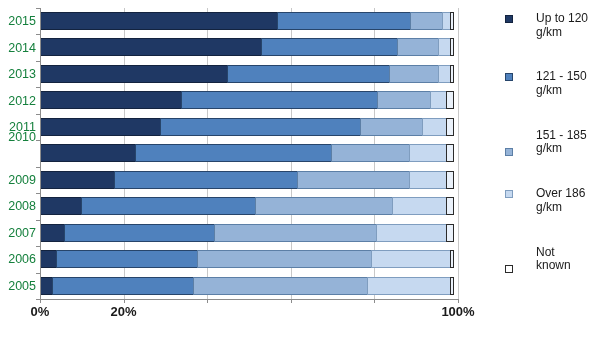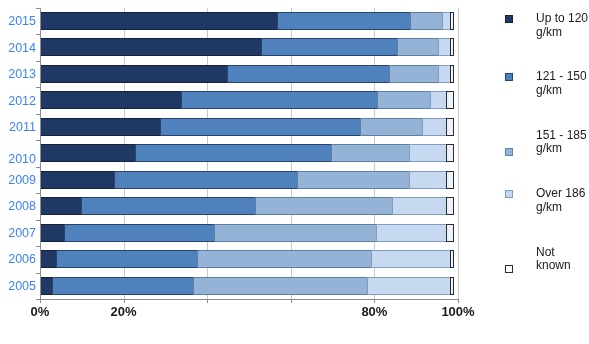--- a/index.html
+++ b/index.html
@@ -117,21 +117,21 @@
     background: #8c8c8c;
   }
 
   
   .year-label {
     position: absolute;
     right: 0;
     width: 36px;
     text-align: right;
     font-size: 12.5px;
-    color: #3b82f6;
+    color: #15803d;
     line-height: 14px;
   }
   .year-labels {
     position: absolute;
     left: 0;
     top: 8px;
     width: 36px;
     height: 291px;
   }
 
@@ -309,21 +309,21 @@
 
   <div class="y-axis"></div>
   <div class="x-axis"></div>
 
   <div class="year-labels" id="year-labels">
       <div class="year-label" style="top: 6.22727px;">2015</div>
       <div class="year-label" style="top: 32.6818px;">2014</div>
       <div class="year-label" style="top: 59.1364px;">2013</div>
       <div class="year-label" style="top: 85.5909px;">2012</div>
       <div class="year-label" style="top: 112.045px;">2011</div>
-      <div class="year-label" style="top: 144px;">2010</div>
+      <div class="year-label" style="top: 122px;">2010</div>
       <div class="year-label" style="top: 164.955px;">2009</div>
       <div class="year-label" style="top: 191.409px;">2008</div>
       <div class="year-label" style="top: 217.864px;">2007</div>
       <div class="year-label" style="top: 244.318px;">2006</div>
       <div class="year-label" style="top: 270.773px;">2005</div>
     </div>
   <div id="y-ticks">
       <div class="y-tick" style="top: 8px;"></div>
       <div class="y-tick" style="top: 34.4545px;"></div>
       <div class="y-tick" style="top: 60.9091px;"></div>
@@ -334,21 +334,20 @@
       <div class="y-tick" style="top: 193.182px;"></div>
       <div class="y-tick" style="top: 219.636px;"></div>
       <div class="y-tick" style="top: 246.091px;"></div>
       <div class="y-tick" style="top: 272.545px;"></div>
       <div class="y-tick" style="top: 299px;"></div>
     </div>
 
   <div class="x-labels" id="x-labels">
       <div class="x-label" style="left: 40px;">0%</div>
       <div class="x-label" style="left: 123.6px;">20%</div>
-      <div class="x-label" style="left: 374.4px;">80%</div>
       <div class="x-label" style="left: 458px;">100%</div>
     </div>
   <div id="x-ticks">
       <div class="x-tick" style="left: 40px;"></div>
       <div class="x-tick" style="left: 123.6px;"></div>
       <div class="x-tick" style="left: 207.2px;"></div>
       <div class="x-tick" style="left: 290.8px;"></div>
       <div class="x-tick" style="left: 374.4px;"></div>
       <div class="x-tick" style="left: 458px;"></div>
     </div>

